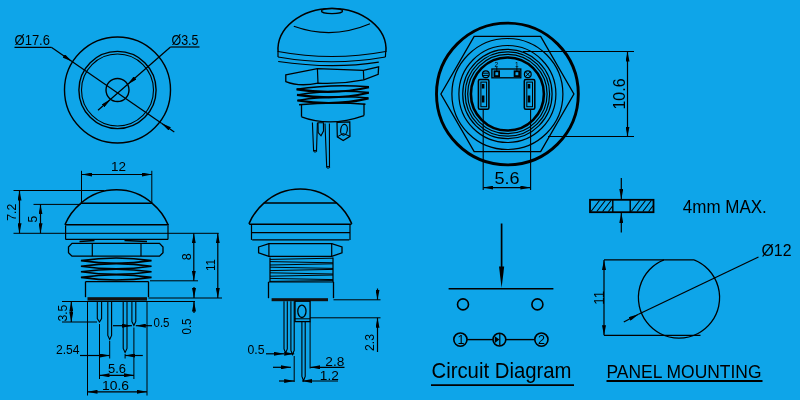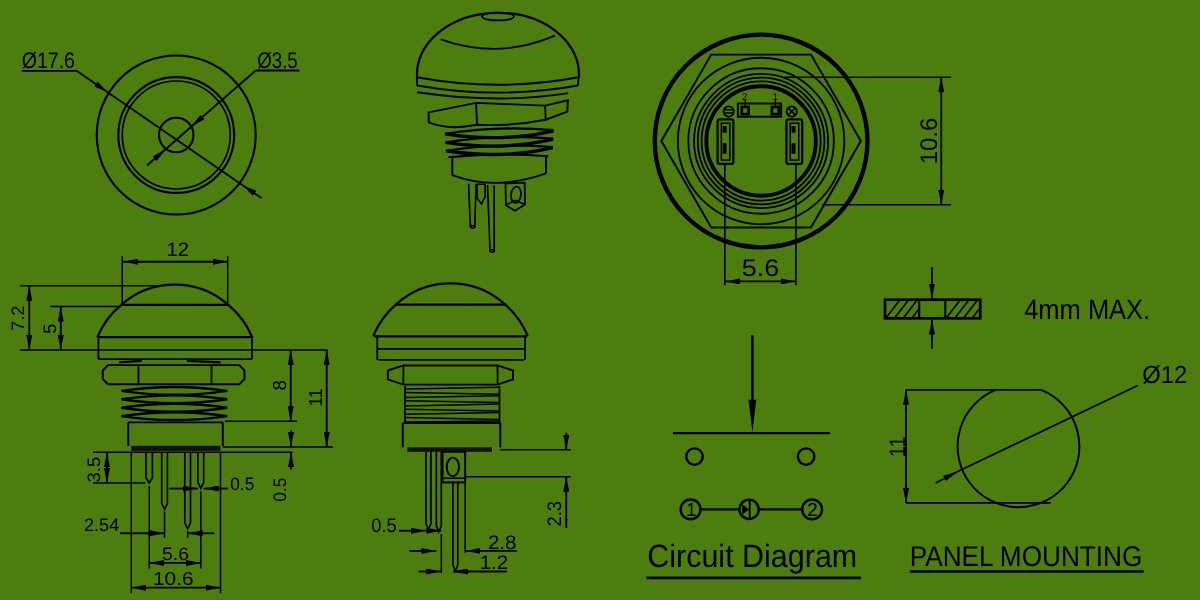--- a/index.html
+++ b/index.html
@@ -1,16 +1,16 @@
 <!DOCTYPE html>
 <html><head>
 <meta charset="utf-8">
 <style>
   html,body{margin:0;padding:0;background:#fff;}
-  #page{width:800px;height:400px;position:relative;background:#4d7c0f;overflow:hidden;}
+  #page{width:800px;height:400px;position:relative;background:#0ea5e9;overflow:hidden;}
   svg{position:absolute;left:0;top:0;}
   text{font-family:"Liberation Sans",sans-serif;fill:#000;stroke:none;}
 </style>
 </head>
 <body>
 <div id="page">
 <svg width="800" height="400" viewBox="0 0 800 400">
 <defs>
   <marker id="aE" viewBox="0 0 10 4" refX="10" refY="2" markerWidth="10" markerHeight="4" markerUnits="userSpaceOnUse" orient="auto">
           <path d="M0,0 L10,2 L0,4 Z" fill="#000"></path>

